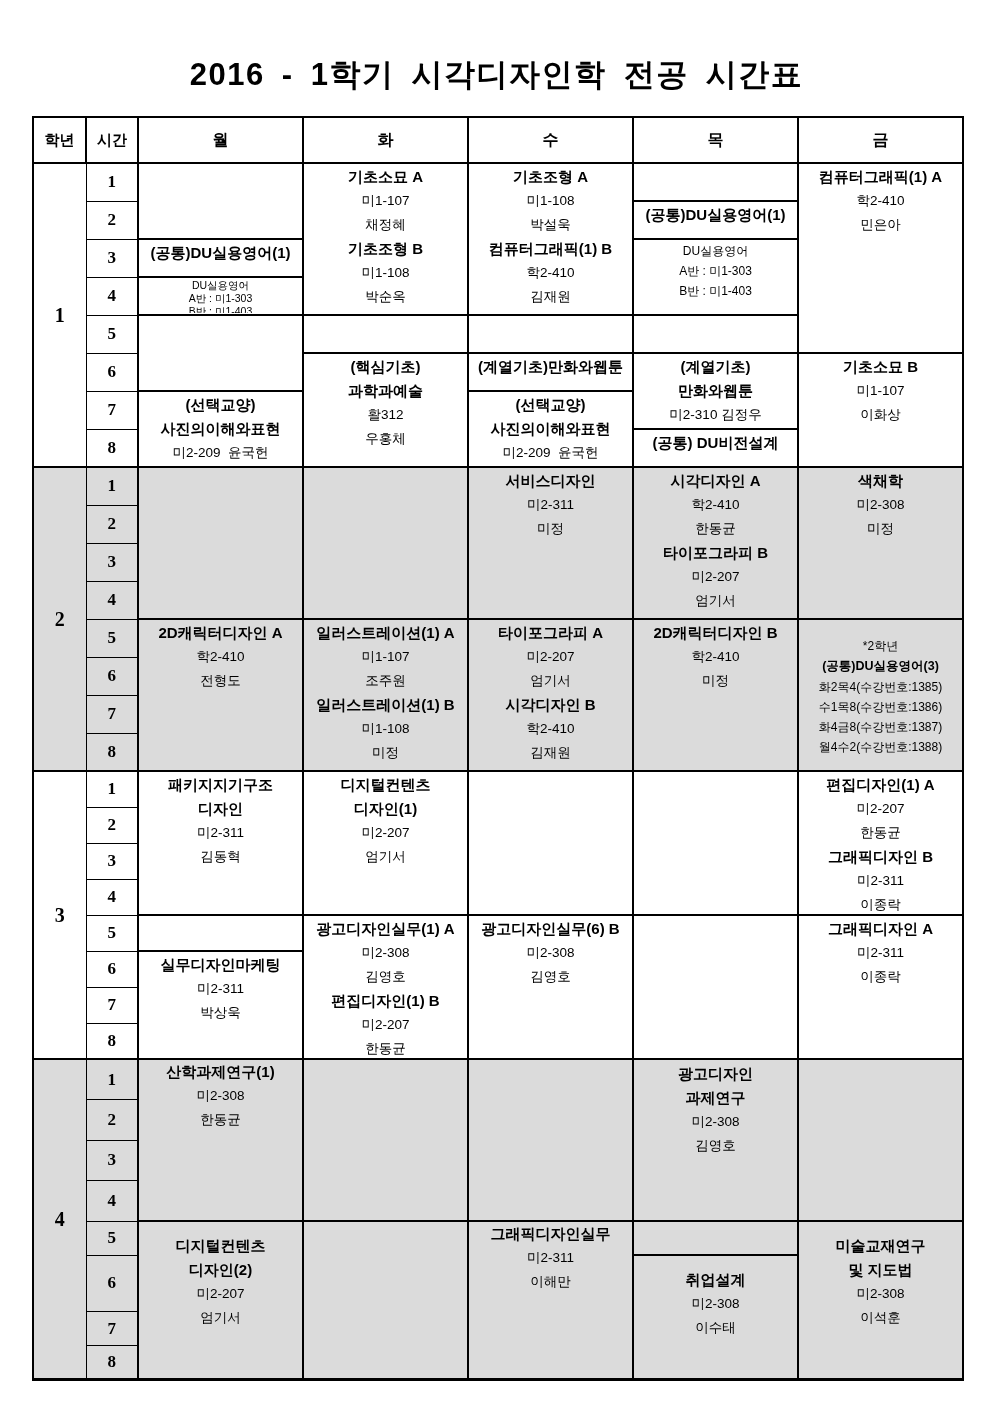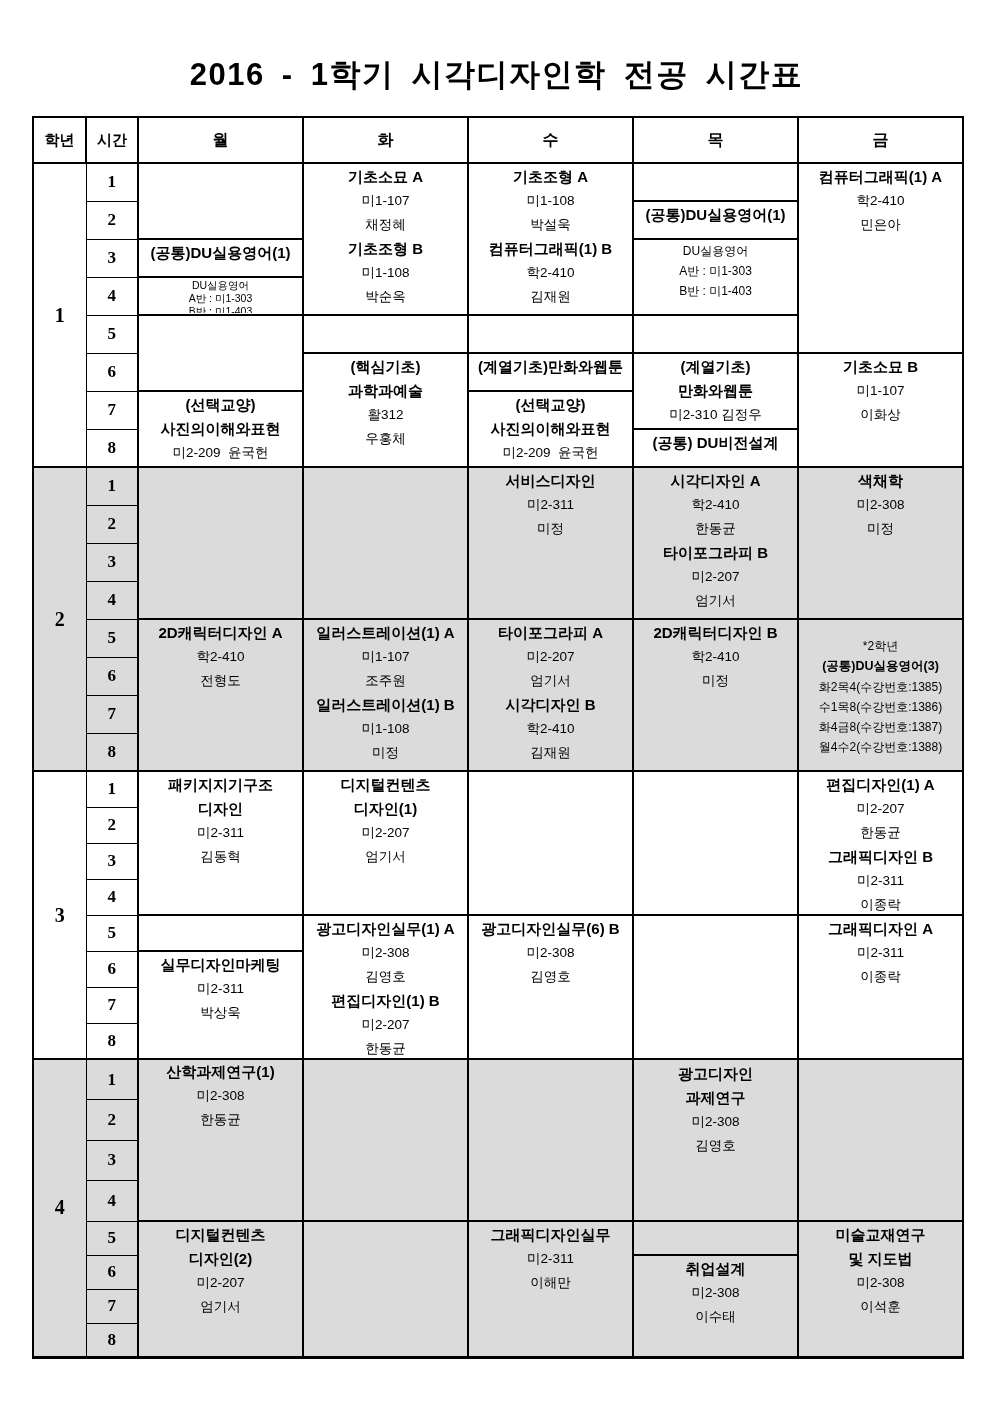--- a/index.html
+++ b/index.html
@@ -332,21 +332,21 @@
       </tr>
       <tr class="shaded" style="height: 34px;">
         <td class="period-cell">5</td>
         <td rowspan="4" class="day-cell">
           <div class="cellwrap" style="height: 132px;"><div class="ln-b">디지털컨텐츠</div><div class="ln-b">디자인(2)</div><div class="ln-r">미2-207</div><div class="ln-r">엄기서</div></div>
         </td>
         <td rowspan="4" class="day-cell">
           <div class="cellwrap" style="height: 132px;"></div>
         </td>
         <td rowspan="4" class="day-cell">
-          <div class="cellwrap" style="height: 132px;"><div class="ln-b">그래픽디자인실무</div><div class="ln-r">미2-311</div><div class="ln-r">이해만</div></div>
+          <div class="cellwrap" style="height: 156px;"><div class="ln-b">그래픽디자인실무</div><div class="ln-r">미2-311</div><div class="ln-r">이해만</div></div>
         </td>
         <td rowspan="1" class="day-cell">
           <div class="cellwrap" style="height: 30px;"></div>
         </td>
         <td rowspan="4" class="day-cell">
           <div class="cellwrap" style="height: 132px;"><div class="ln-b">미술교재연구</div><div class="ln-b">및 지도법</div><div class="ln-r">미2-308</div><div class="ln-r">이석훈</div></div>
         </td>
       </tr>
       <tr class="shaded" style="height: 34px;">
         <td class="period-cell">6</td>

